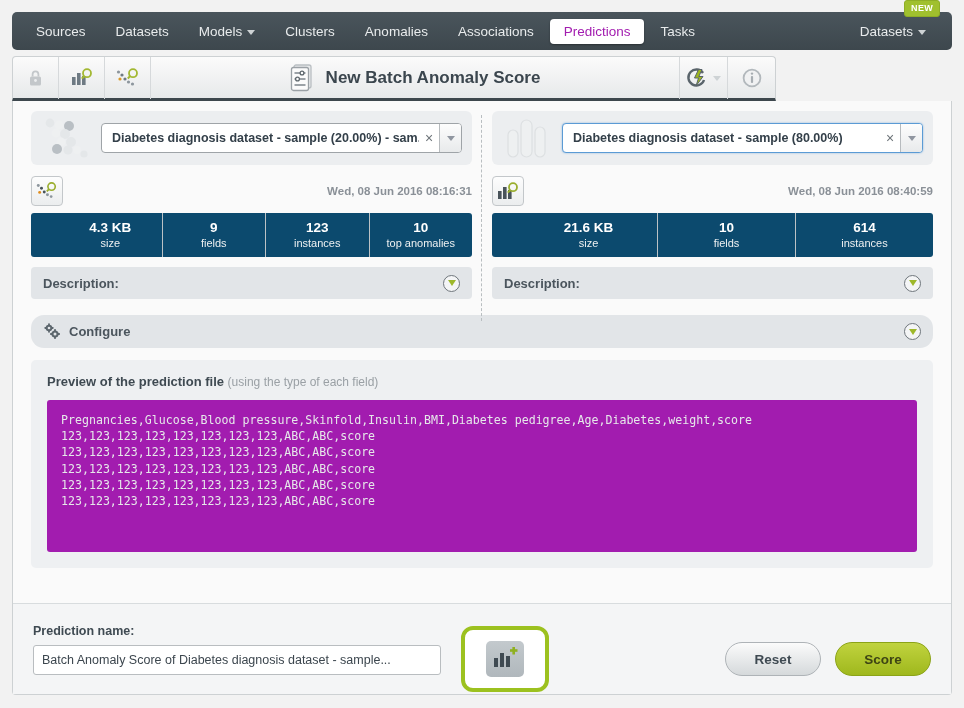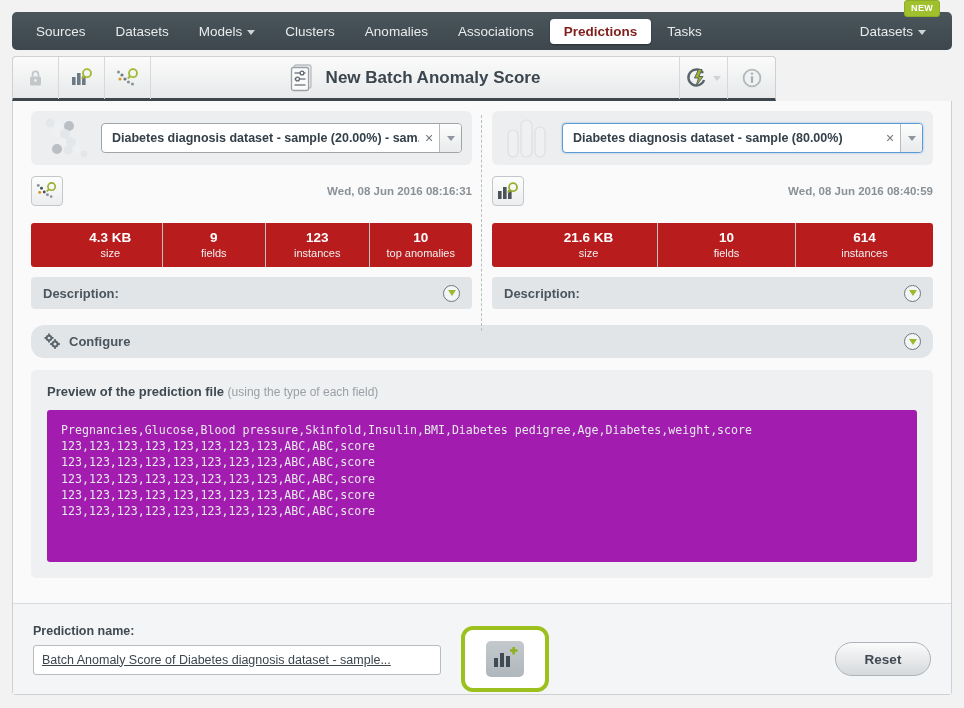--- a/index.html
+++ b/index.html
@@ -29,22 +29,22 @@
     font-size: 13.5px;
     padding: 5px 14px;
     margin-right: 2px;
     border-radius: 4px;
     white-space: nowrap;
     cursor: pointer;
     display: flex; align-items: center; gap: 5px;
   }
   .navitem.active {
     background: #ffffff;
-    color: #7f1d1d;
-    font-weight: bold;
+    color: #a21caf;
+    font-weight: normal;
     box-shadow: 0 1px 2px rgba(0,0,0,.35);
   }
   .caret-d {
     width: 0; height: 0;
     border-left: 4px solid transparent;
     border-right: 4px solid transparent;
     border-top: 5px solid #ced3d5;
     display: inline-block;
     margin-top: 2px;
   }
@@ -164,24 +164,24 @@
     display: flex; align-items: center; justify-content: center;
     cursor: pointer;
   }
   .meta-date {
     margin-left: auto;
     font-size: 11.5px; color: #8a9097; font-weight: bold;
   }
 
   .stats {
     display: flex;
-    background: #b91c1c;
+    background: #0c4a6e;
     border-radius: 3px;
     height: 44px;
-    margin-top: 16px;
+    margin-top: 6px;
     overflow: hidden;
     padding-left: 28px;
   }
   .stat {
     flex: 1;
     display: flex; flex-direction: column; align-items: center; justify-content: center;
     border-right: 1px solid #bcc2c5;
     color: #fff;
   }
   .stat:last-child { border-right: none; }
@@ -262,21 +262,20 @@
   .pname-block { display: flex; flex-direction: column; gap: 7px; }
   .pname-label { font-size: 12.5px; font-weight: bold; color: #3f4a52; }
   .pname-input {
     width: 408px; height: 30px;
     border: 1px solid #b9bdc0;
     border-radius: 3px;
     background: #fff;
     font-family: "Liberation Sans", sans-serif;
     font-size: 12.5px; color: #3c464e;
     padding: 0 8px;
-    text-decoration: underline;
   }
   .hl-ring {
     margin-left: 20px; margin-top: 20px;
     width: 88px; height: 66px;
     border: 4px solid #9cc11f;
     border-radius: 12px;
     background: #fff;
     display: flex; align-items: center; justify-content: center;
   }
   .sq-btn {
@@ -588,17 +587,20 @@
             <rect x="18" y="2.2" width="7.5" height="2.6" fill="#8fb021"></rect>
             <rect x="20.4" y="0" width="2.6" height="7.5" fill="#8fb021"></rect>
           </svg>
         </div>
       </div>
 
       <div class="btns">
         <div class="btn reset">
           <span>Reset</span>
         </div>
+        <div class="btn score">
+          <span>Score</span>
+        </div>
       </div>
     </div>
 
   </div>
 </div>
 
 </body></html>

